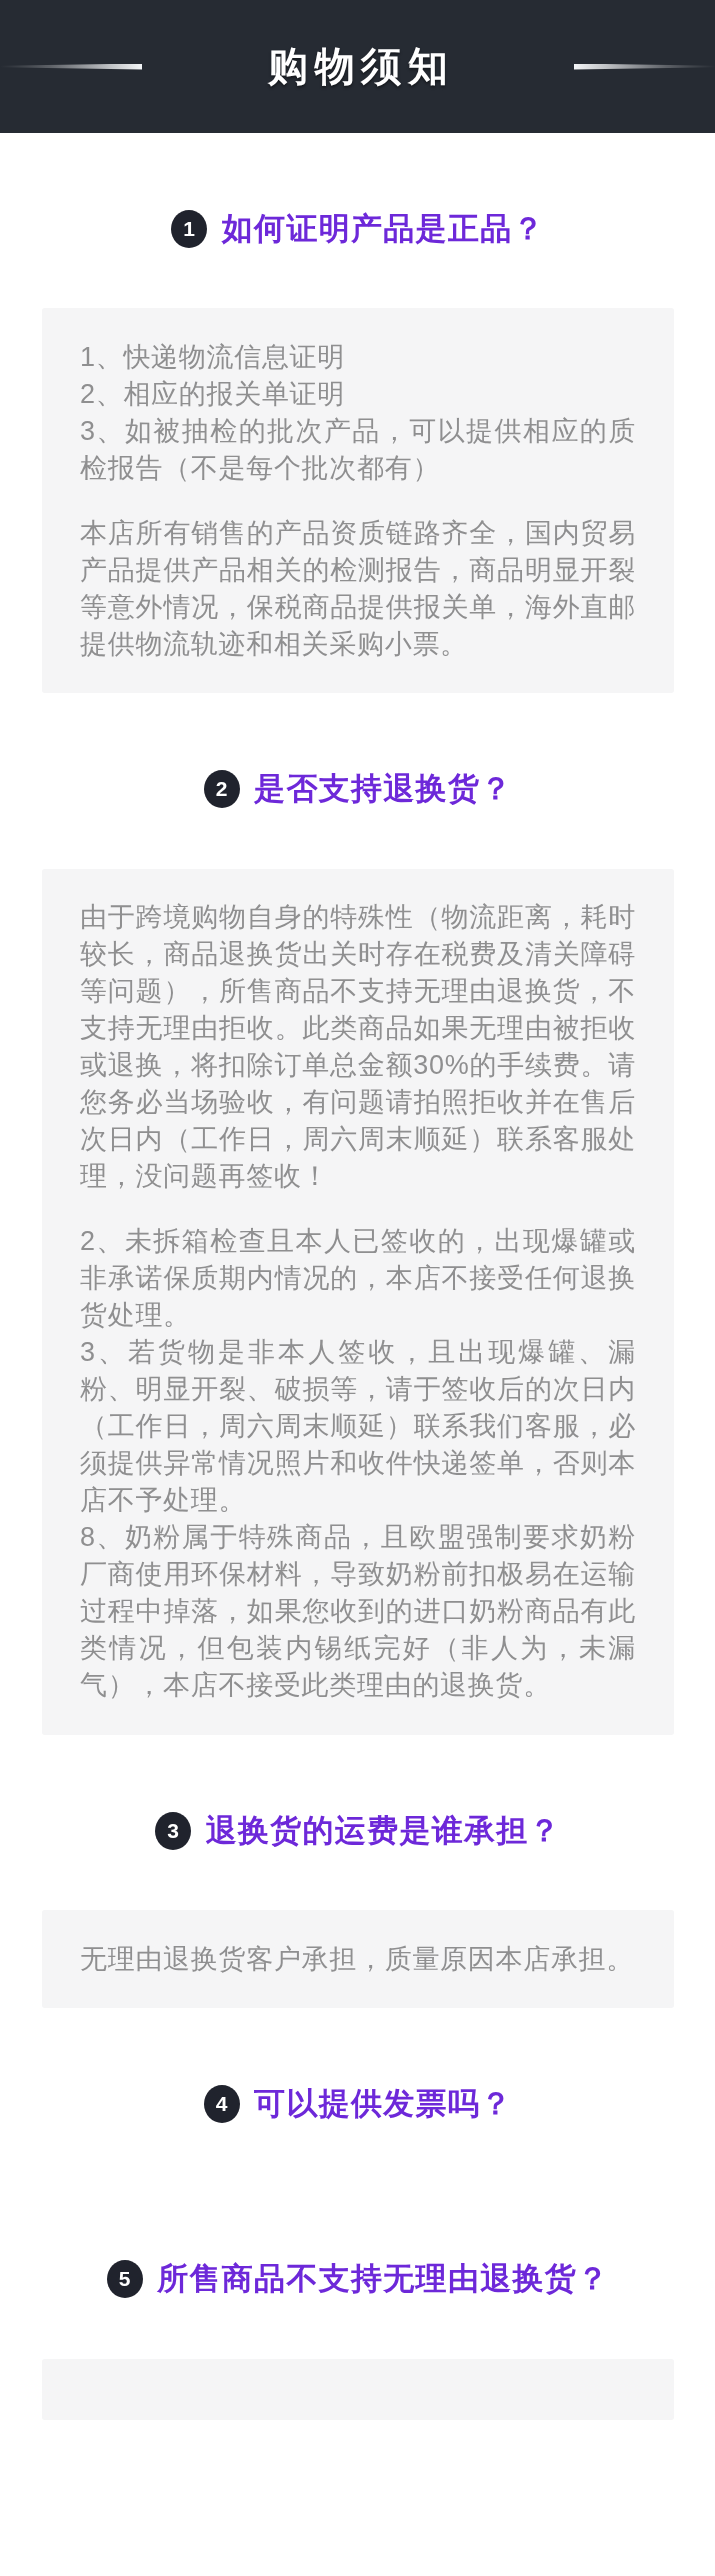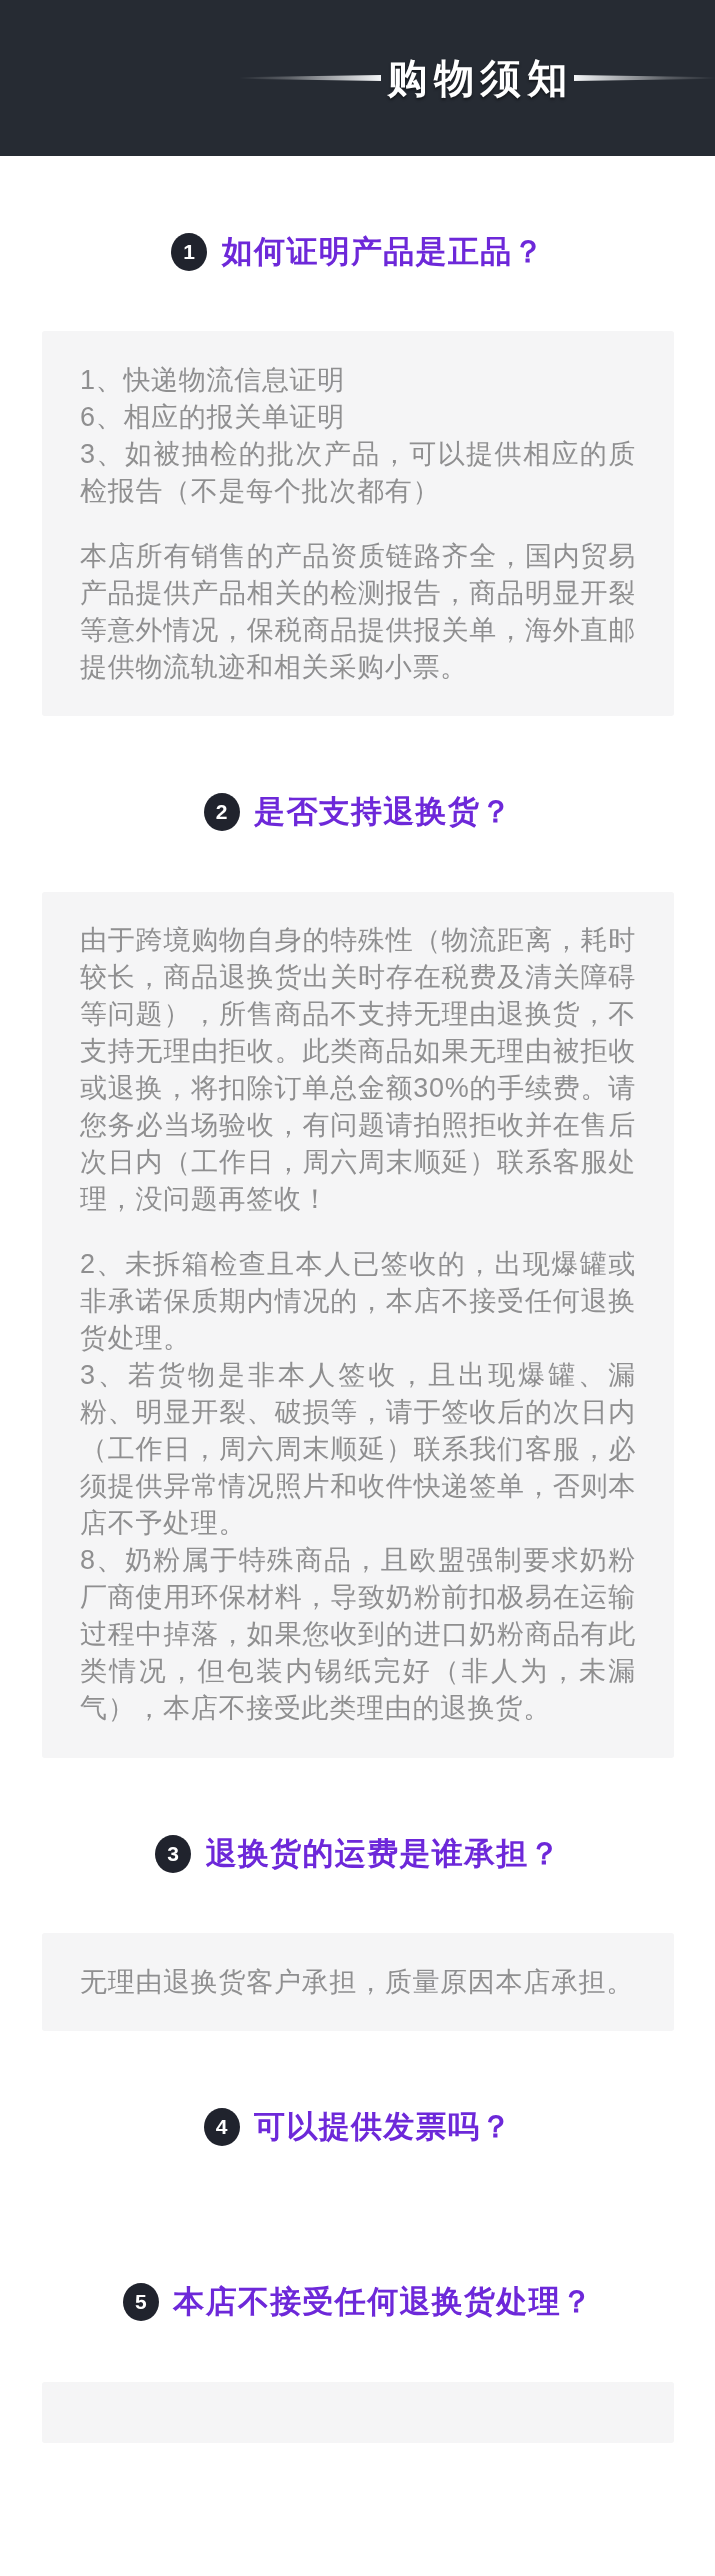--- a/index.html
+++ b/index.html
@@ -7,25 +7,25 @@
     width: 716px;
     min-height: 2576px;
     background: #ffffff;
     font-family: "Liberation Sans", "DejaVu Sans", sans-serif;
     -webkit-font-smoothing: antialiased;
   }
   .page { width: 716px; min-height: 2576px; display: flex; flex-direction: column; }
 
   
   .page-header {
-    height: 156px;
+    height: 133px;
     background: #262b33;
     display: flex;
     align-items: center;
-    justify-content: flex-end;
+    justify-content: space-between;
   }
   .header-title {
     color: #ffffff;
     font-size: 40px;
     font-weight: 700;
     letter-spacing: 6.6px;
     padding-left: 6.6px; 
     text-shadow: 0 2px 2.7px rgba(0,0,0,0.45);
     white-space: nowrap;
   }
@@ -108,21 +108,21 @@
     <div class="header-line right"></div>
   </header>
 
   <section>
     <div class="section-head">
       <span class="num-badge">1</span>
       <h2 class="section-title">如何证明产品是正品？</h2>
     </div>
     <div class="notice-box">
       <p class="para">1、快递物流信息证明</p>
-      <p class="para">6、相应的报关单证明</p>
+      <p class="para">2、相应的报关单证明</p>
       <p class="para">3、如被抽检的批次产品，可以提供相应的质检报告（不是每个批次都有）</p>
       <div class="gap"></div>
       <p class="para">本店所有销售的产品资质链路齐全，国内贸易产品提供产品相关的检测报告，商品明显开裂等意外情况，保税商品提供报关单，海外直邮提供物流轨迹和相关采购小票。</p>
     </div>
   </section>
 
   <section>
     <div class="section-head">
       <span class="num-badge">2</span>
       <h2 class="section-title">是否支持退换货？</h2>
@@ -149,21 +149,21 @@
   <section>
     <div class="section-head">
       <span class="num-badge">4</span>
       <h2 class="section-title">可以提供发票吗？</h2>
     </div>
   </section>
 
   <section>
     <div class="section-head">
       <span class="num-badge">5</span>
-      <h2 class="section-title">本店不接受任何退换货处理？</h2>
+      <h2 class="section-title">所售商品不支持无理由退换货？</h2>
     </div>
     <div class="notice-box">
       
     </div>
   </section>
 
 </div>
 
 
 </body></html>

